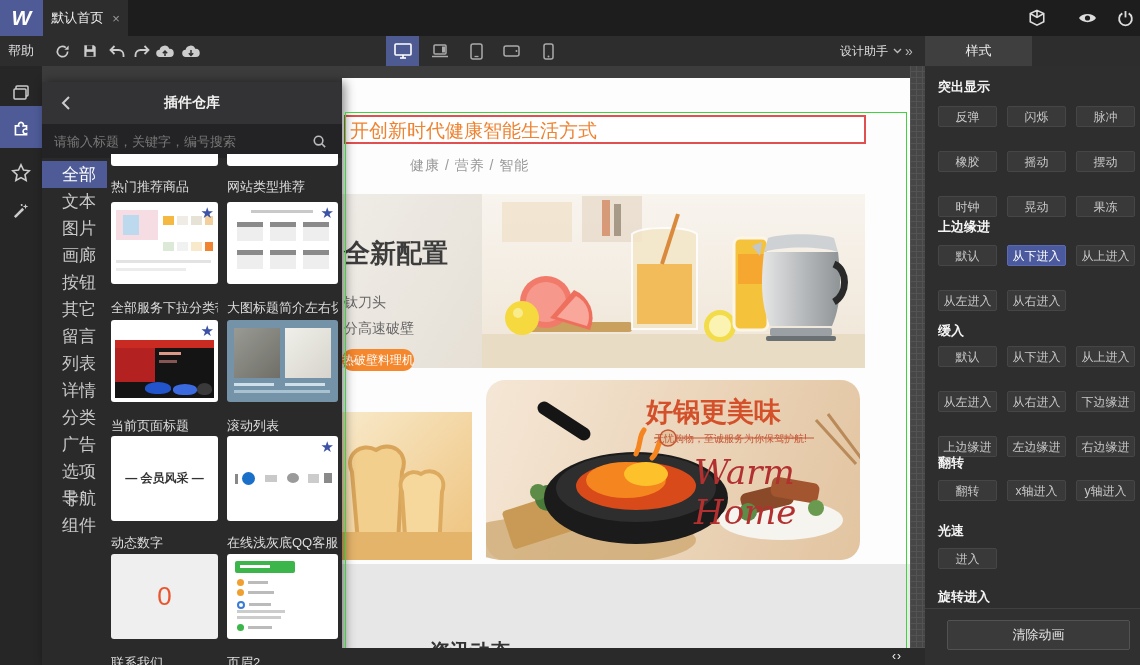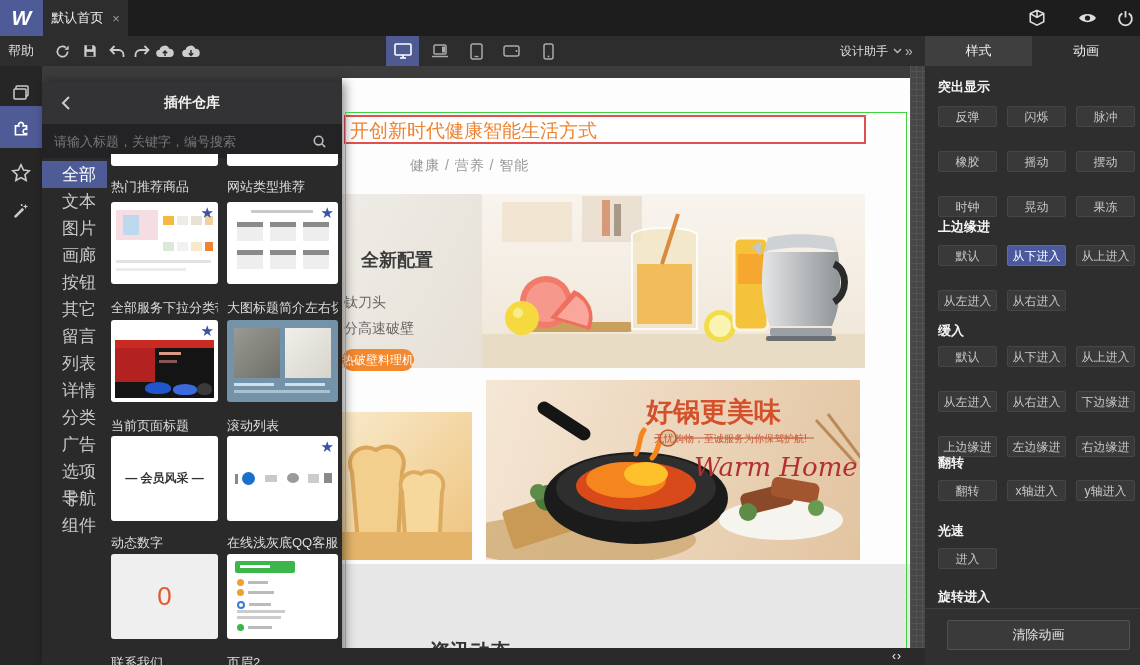--- a/index.html
+++ b/index.html
@@ -58,21 +58,21 @@
   .grays{left:0;top:486px;width:568px;height:96px;background:#e7e7e7;}
   .news{left:88px;top:74px;color:#333;font-size:20px;font-weight:bold;}
   .bbar{left:342px;top:648px;width:583px;height:17px;background:#2a2a2a;z-index:6;}
   .scrollstrip{left:910px;top:66px;width:15px;height:582px;background:#464646;
      background-image:repeating-linear-gradient(0deg,#535353 0 1px,transparent 1px 6px),
                       repeating-linear-gradient(90deg,#535353 0 1px,transparent 1px 6px);}
   .pill{position:absolute;left:0;top:155px;width:72px;height:22px;background:#f5872d;border-radius:11px;
         color:#fff;font-size:12px;line-height:22px;text-align:center;}
   .wok-title{position:absolute;left:160px;top:14px;color:#d4502a;font-size:27px;font-weight:bold;white-space:nowrap;}
   .wok-slogan{position:absolute;left:168px;top:52px;color:#c45535;font-size:10px;white-space:nowrap;}
-  .wok-script{position:absolute;left:208px;top:72px;color:#b23030;font-size:26px;font-style:italic;
+  .wok-script{position:absolute;left:208px;top:72px;color:#b23030;font-size:34px;font-style:italic;
         font-family:"DejaVu Serif",serif;}
   .tiny{position:absolute;}
   svg{display:block;}
 </style>
 </head>
 <body>
 
 <div id="app">
 
   <div class="abs topbar">
@@ -176,21 +176,20 @@
     </div>
 
     <div class="abs" style="left:840px;top:0;height:30px;display:flex;align-items:center;gap:5px;">
       <span class="tbtxt" style="font-size:12px;">设计助手</span>
       <svg width="9" height="6" viewBox="0 0 9 6">
           <polyline points="1,1 4.5,4.5 8,1" fill="none" stroke="#bbb" stroke-width="1.4"></polyline>
         </svg>
     </div>
     <div class="abs tbtxt" style="left:905px;font-size:14px;color:#bbb;">»</div>
     <div class="abs rtab ctr" style="left:925px;width:107px;background:#3f3f3f;">样式</div>
-    <div class="abs rtab ctr" style="left:1032px;width:108px;background:#2e2e2e;">动画</div>
   </div>
 
   <div class="abs sidebar">
     <div class="abs sbi ctr" style="top:8px;">
       <svg width="18" height="18" viewBox="0 0 18 18">
           <rect x="4" y="2" width="12" height="10" rx="1" fill="none" stroke="#ccc" stroke-width="1.5"></rect>
           <rect x="2" y="5" width="12" height="10" rx="1" fill="#262626" stroke="#ccc" stroke-width="1.5"></rect>
         </svg>
     </div>
     <div class="abs sbi sbisel ctr" style="top:40px;height:42px;">
@@ -215,21 +214,21 @@
   </div>
 
   <div class="abs page">
 
     <div class="abs redbox">
       <div class="h1">开创新时代健康智能生活方式</div>
     </div>
     <div class="abs tagline">健康 / 营养 / 智能</div>
 
     <div class="abs" style="left:0;top:116px;width:140px;height:174px;background:linear-gradient(120deg,#efece7,#e6e0d6);">
-      <div class="tiny" style="left:2px;top:54px;font-size:18px;font-weight:bold;color:#3c3c3c;white-space:nowrap;padding-left:17px;">全新配置</div>
+      <div class="tiny" style="left:2px;top:42px;font-size:26px;font-weight:bold;color:#3c3c3c;white-space:nowrap;">全新配置</div>
       <div class="tiny" style="left:2px;top:100px;font-size:14px;color:#666;">钛刀头</div>
       <div class="tiny" style="left:2px;top:126px;font-size:14px;color:#666;white-space:nowrap;">分高速破壁</div>
       <div class="pill">热破壁料理机</div>
     </div>
 
     <div class="abs" style="left:140px;top:116px;width:383px;height:174px;">
       <svg width="383" height="174" viewBox="0 0 383 174">
         <defs>
           <linearGradient id="kbg" x1="0" y1="0" x2="0" y2="1">
               <stop offset="0" stop-color="#f8f4ee"></stop>
@@ -272,21 +271,21 @@
     </div>
 
     <div class="abs" style="left:0;top:334px;width:130px;height:148px;background:linear-gradient(135deg,#f8e9c9,#eec27c);">
       <svg width="130" height="148" viewBox="0 0 130 148">
         <path d="M10 60c-8-18 10-30 24-22 14-10 34 2 26 22l-4 70H16z" fill="#f3cf8e" stroke="#d9a55a" stroke-width="4"></path>
         <path d="M60 80c-6-14 8-24 19-18 11-8 27 2 21 18l-3 58H64z" fill="#f6d79c" stroke="#dcab60" stroke-width="4"></path>
         <rect x="0" y="120" width="130" height="28" fill="#e4b46a"></rect>
       </svg>
     </div>
 
-    <div class="abs" style="left:144px;top:302px;width:374px;height:180px;background:linear-gradient(110deg,#f5e7d6,#e2c4a0);">
+    <div class="abs" style="left:144px;top:302px;width:374px;height:180px;background:linear-gradient(110deg,#f5e7d6,#e2c4a0);border-radius:19px;">
       <svg class="abs" style="left:0;top:0;" width="374" height="180" viewBox="0 0 374 180">
         <ellipse cx="90" cy="160" rx="120" ry="26" fill="#caa268" opacity=".7"></ellipse>
         <rect x="20" y="120" width="70" height="40" rx="4" fill="#c89a55" transform="rotate(-18 55 140)"></rect>
         <circle cx="62" cy="118" r="13" fill="#4a7a3a"></circle>
           <circle cx="52" cy="112" r="8" fill="#5c8c48"></circle>
         <path d="M70 140a18 18 0 0 1 36 0z" fill="#f07050"></path>
           <path d="M74 140a14 14 0 0 1 28 0z" fill="#f8a088"></path>
         <path d="M58 28l40 26" stroke="#151515" stroke-width="13" stroke-linecap="round"></path>
         <ellipse cx="150" cy="118" rx="92" ry="46" fill="#1b1b1b"></ellipse>
         <ellipse cx="150" cy="108" rx="80" ry="34" fill="#2e2e2e"></ellipse>

